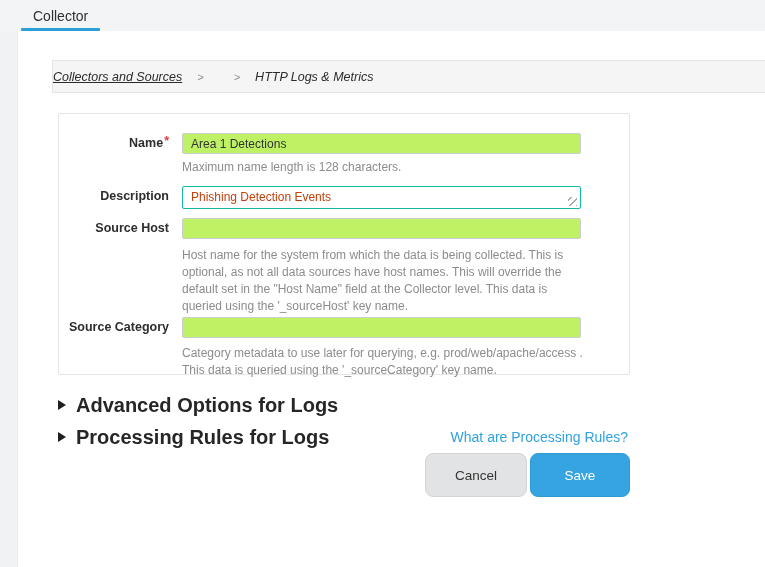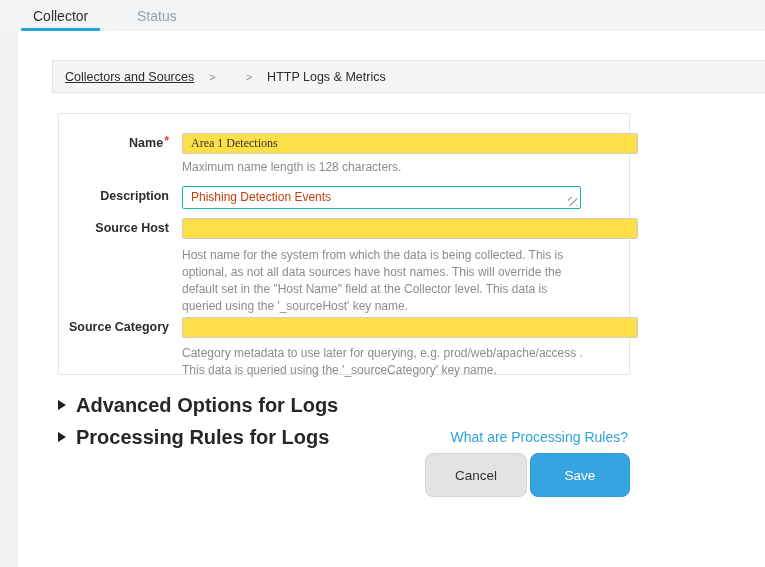--- a/index.html
+++ b/index.html
@@ -37,47 +37,47 @@
     background:#f1f2f3;
     border-right:1px solid #eaebec;
   }
 
   
   .breadcrumb-bar {
     position:absolute; left:52px; top:60px; width:713px; height:33px;
     background:#f5f5f6;
     border:1px solid #e2e3e4; border-right:none;
     display:flex; align-items:center;
-    padding-left:12px;
     font-size:12.5px; color:#2b2b2b;
     white-space:nowrap;
+    font-style:italic;
   }
   .crumb-link { text-decoration:underline; cursor:pointer; color:#2b2b2b; }
   .crumb-current { text-decoration:none; color:#2b2b2b; }
   .crumb-sep { color:#8a8f94; font-size:11px; margin:0 15px; }
 
   
   .form-panel {
     position:absolute; left:58px; top:113px; width:572px; height:262px;
     background:#ffffff;
     border:1px solid #e4e5e6; border-radius:2px;
   }
   .field-label {
     position:absolute; left:0; width:110px;
     text-align:right;
     font-size:12.5px; font-weight:600; color:#2d2d2d;
   }
   .req { color:#e03c3c; font-weight:700; position:relative; top:-2px; margin-left:1px; }
   .text-input {
-    position:absolute; left:123px; width:456px; height:21px;
+    position:absolute; left:123px; width:399px; height:21px;
     border:1px solid #cccdce; border-radius:2px;
     padding:0 8px;
-    font-family:Liberation Serif, serif;
+    font-family:Liberation Sans, sans-serif;
     font-size:12px; color:#333;
-    background:#fde047;
+    background:#bef264;
   }
   .text-area {
     position:absolute; left:123px; width:399px; height:23px;
     border:1px solid #14b8a6; border-radius:2px;
     padding:3px 8px;
     font-family:"Liberation Sans", sans-serif;
     font-size:12px; color:#c2410c;
     resize:none; overflow:hidden;
     background:#fff;
   }
@@ -128,23 +128,20 @@
   }
 </style>
 </head>
 <body>
 
 <div class="topbar">
   <div class="tab tab-active">
     <span>Collector</span>
     <div class="tab-underline"></div>
   </div>
-  <div class="tab tab-inactive">
-    <span>Status</span>
-  </div>
 </div>
 
 <div class="left-gutter"></div>
 
 <div class="breadcrumb-bar">
   <span class="crumb-link">Collectors and Sources</span>
   <span class="crumb-sep">&gt;</span>
   <span class="crumb-sep">&gt;</span>
   <span class="crumb-current">HTTP Logs &amp; Metrics</span>
 </div>

